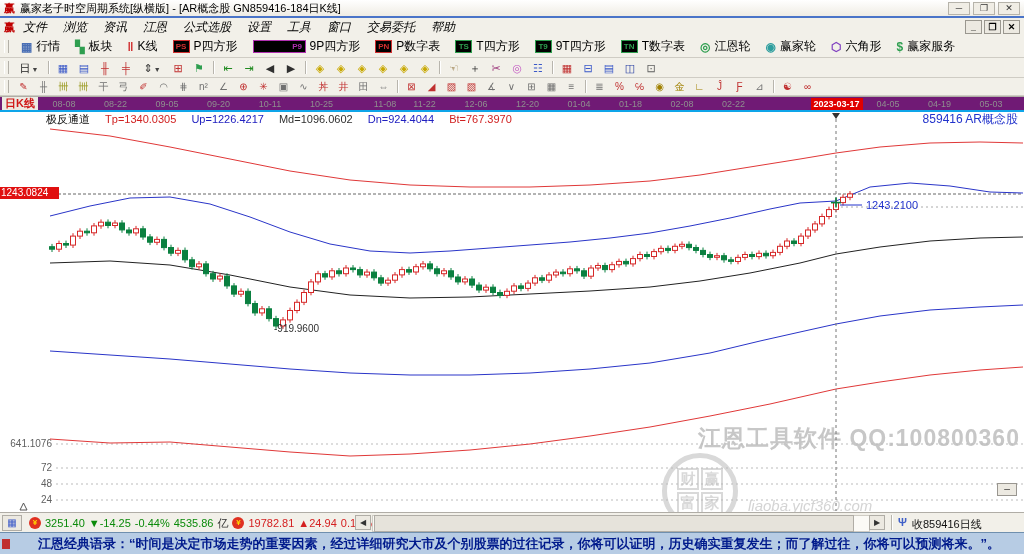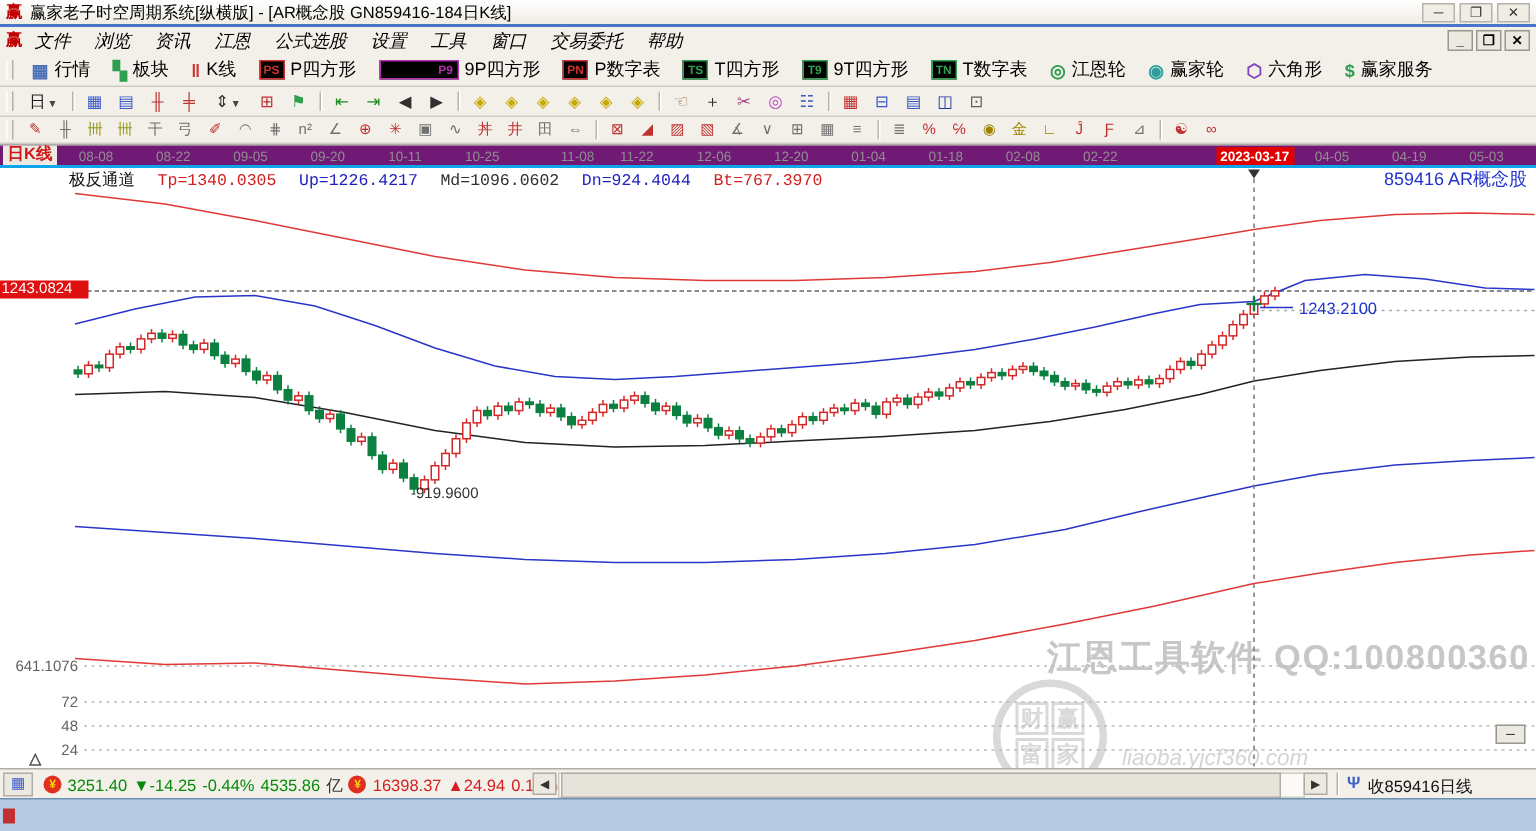--- a/index.html
+++ b/index.html
@@ -40,21 +40,21 @@
   .drop{font-size:7px;color:#444;margin-left:1px;}
   
   .chart{position:absolute;top:96px;left:0;width:1024px;height:416px;background:#fff;border-top:1px solid #b0ada6;}
   .dateaxis{position:absolute;top:0;left:0;right:0;height:13px;background:#701a75;border-bottom:2px solid #0ea5e9;
             font-size:9px;color:#8f8f8f;z-index:4;}
   .klabel{position:absolute;left:2px;top:0px;color:#d01818;font-weight:bold;font-size:11px;background:#eceae2;
           padding:0 3px;height:13px;line-height:13px;}
   .date{position:absolute;top:2px;transform:translateX(-50%);white-space:nowrap;}
   .date.hl{background:#e00000;color:#fff;font-weight:bold;top:1px;padding:1px 3px;}
   .indic{position:absolute;top:15px;left:46px;font-size:11px;white-space:nowrap;z-index:4;}
-  .indic span{margin-right:12px;font-family:Liberation Mono, monospace;}
+  .indic span{margin-right:12px;}
   .symlabel{position:absolute;top:14px;right:6px;color:#2233cc;font-size:12px;z-index:4;}
   .pricetag{position:absolute;left:0;top:90px;width:57px;height:12px;line-height:12px;background:#e01010;
             color:#fff;font-size:10px;padding:0 1px;z-index:4;}
   .minbtn{position:absolute;right:7px;top:386px;width:20px;height:13px;font-size:8px;line-height:9px;padding:0;
           background:#ece9e1;border:1px solid #999690;z-index:5;}
   svg.cs{position:absolute;top:13px;left:0;z-index:2;}
   
   .wm1{position:absolute;left:698px;top:326px;font-size:23px;font-weight:bold;color:#c7c7c7;
        letter-spacing:1px;z-index:1;white-space:nowrap;}
   .wm2{position:absolute;left:744px;top:351px;font-size:50px;font-weight:bold;color:#dbdbdb;z-index:1;
@@ -569,28 +569,29 @@
   </div>
 
   <div class="statusbar">
     <button class="sbbtn">▦</button>
     <span class="coin">¥</span>
     <span class="shgrp">
       <span>3251.40</span><span>▼-14.25</span><span>-0.44%</span><span>4535.86</span><span class="unit">亿</span>
     </span>
     <span class="coin">¥</span>
     <span class="szgrp">
-      <span>16398.37</span><span>▲24.94</span><span>0.12%</span><span>6863.98</span><span class="unit">亿</span>
+      <span>19782.81</span><span>▲24.94</span><span>0.12%</span><span>6863.98</span><span class="unit">亿</span>
     </span>
     <button class="hsbtn" style="left:355px">◀</button>
     <div class="hstrack"></div>
     <div class="hsthumb"></div>
     <button class="hsbtn" style="left:869px">▶</button>
     <span class="sbsep"></span>
     <span class="rxicon">Ψ</span>
     <span class="rxlabel">收859416日线</span>
   </div>
 
   <div class="quotebar">
     <span class="qmark"></span>
+    <span>江恩经典语录：“时间是决定市场走势的重要因素，经过详细研究大市及个别股票的过往记录，你将可以证明，历史确实重复发生；而了解过往，你将可以预测将来。”。</span>
   </div>
 
 </div>
 
 </body></html>

